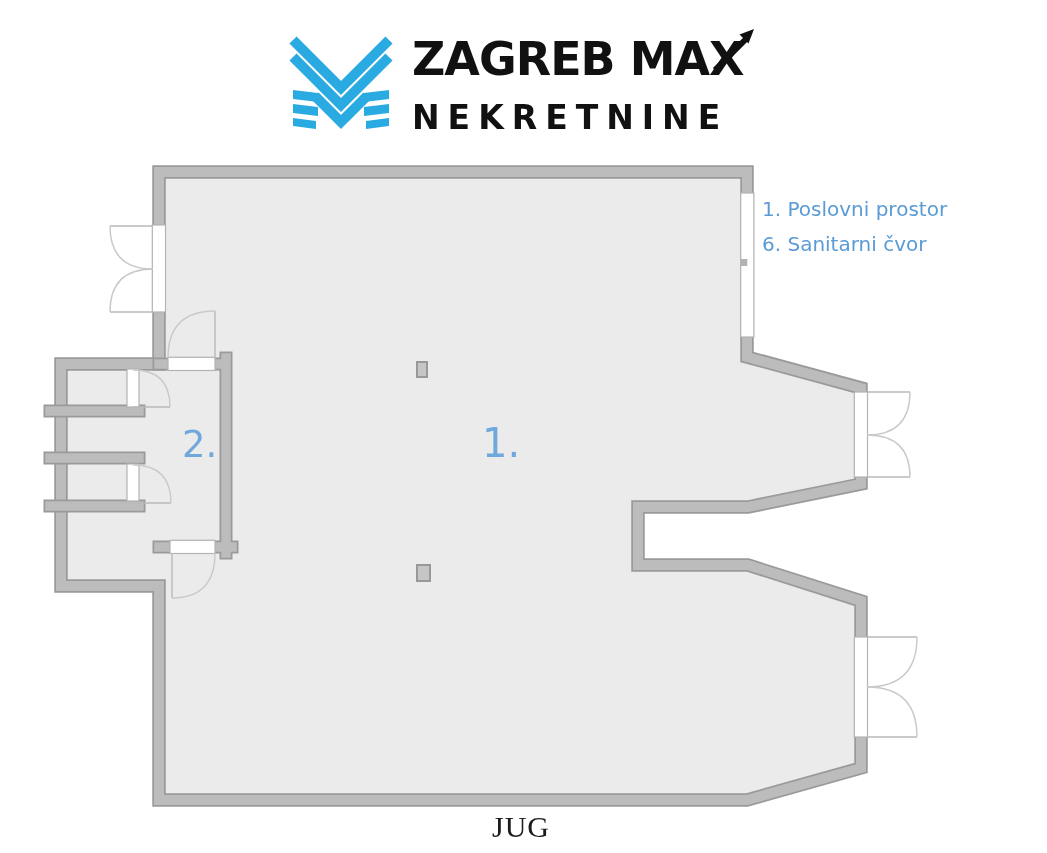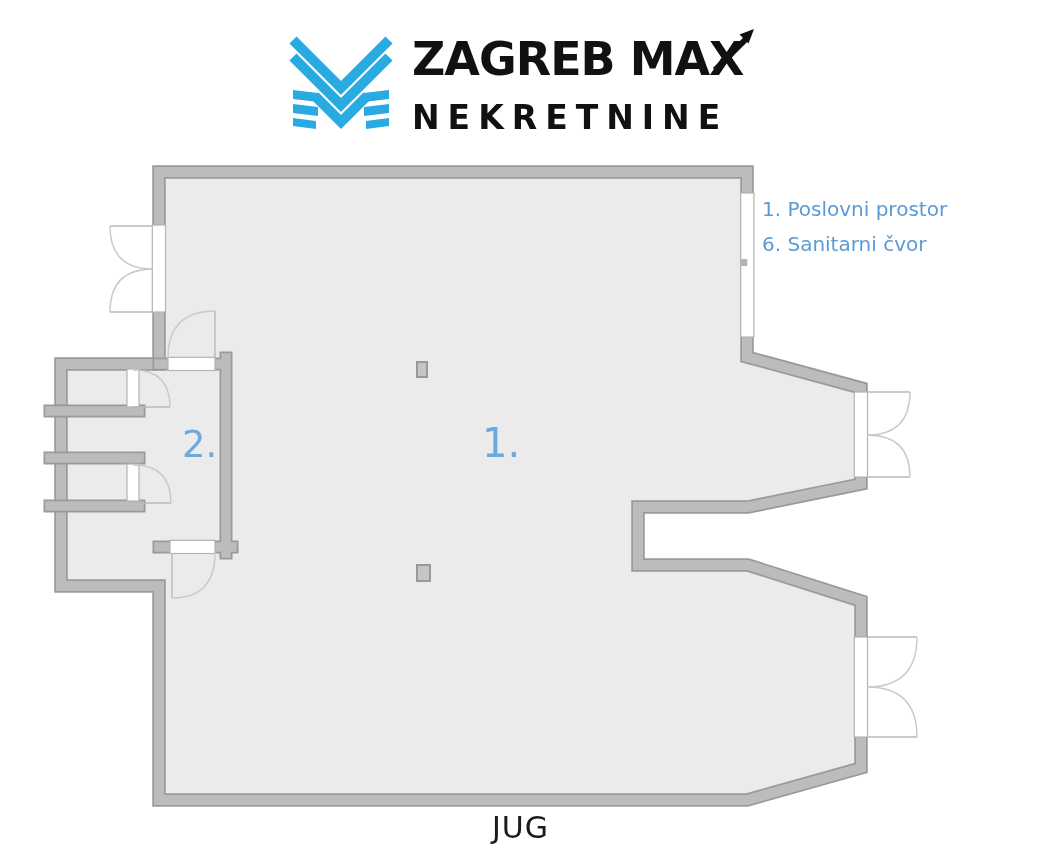--- a/index.html
+++ b/index.html
@@ -24,21 +24,21 @@
     position:absolute;left:762px;top:163px;color:#5b9bd5;
     font-size:20px;line-height:35px;white-space:nowrap;margin-top:29px;
   }
   
   .plan{position:absolute;left:0;top:0;width:1047px;height:853px;}
   .room-label{position:absolute;color:#6fa8dc;white-space:nowrap;}
   .room-label-1{left:482px;top:420px;font-size:40px;}
   .room-label-2{left:182px;top:423px;font-size:37px;}
   .orientation{
     position:absolute;left:492px;top:810px;color:#1b1b1b;
-    font-size:30px;letter-spacing:1px;
+    font-size:30px;letter-spacing:1px;font-family:Liberation Serif, serif;
   }
 </style>
 </head>
 <body>
 
 <div class="stage">
 
   <svg class="logo-icon" viewBox="0 0 110 100" aria-hidden="true">
     <g fill="none" stroke="#29abe2" stroke-width="10">
       <path d="M7,10 L55,58 L103,10"></path>

